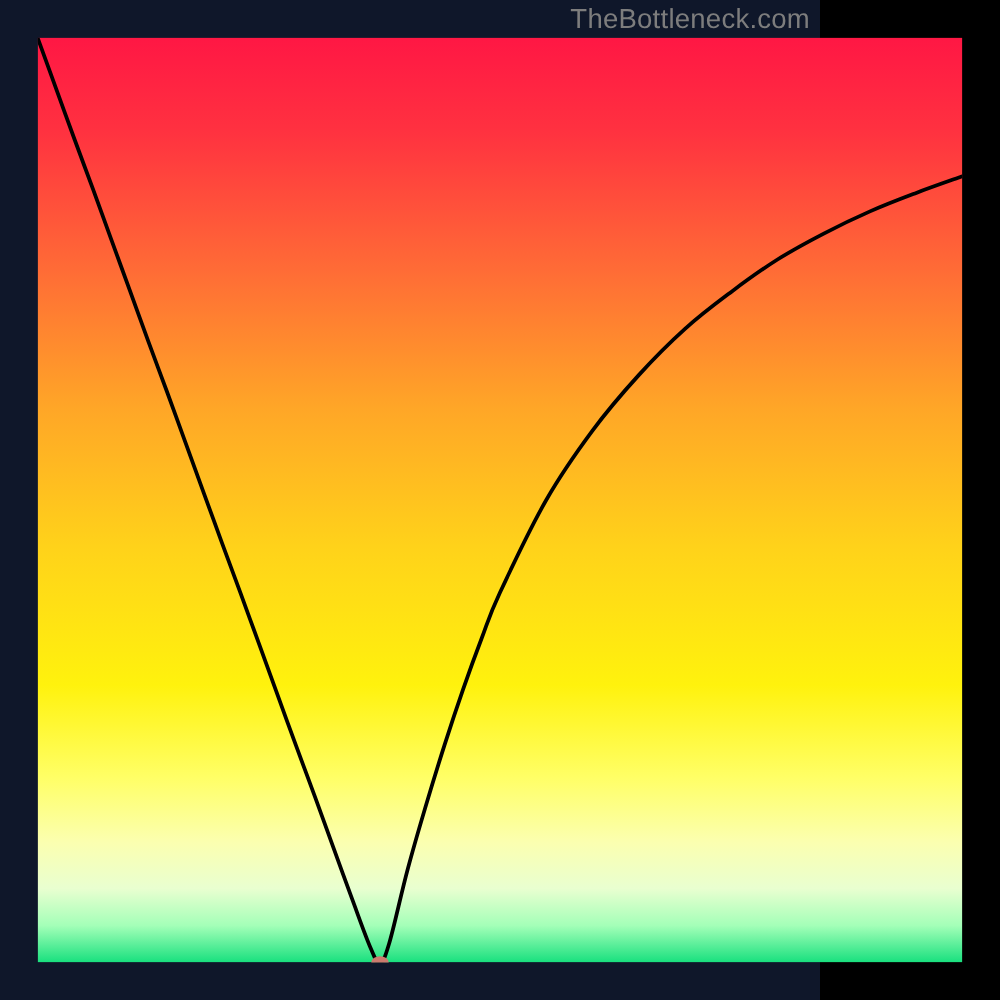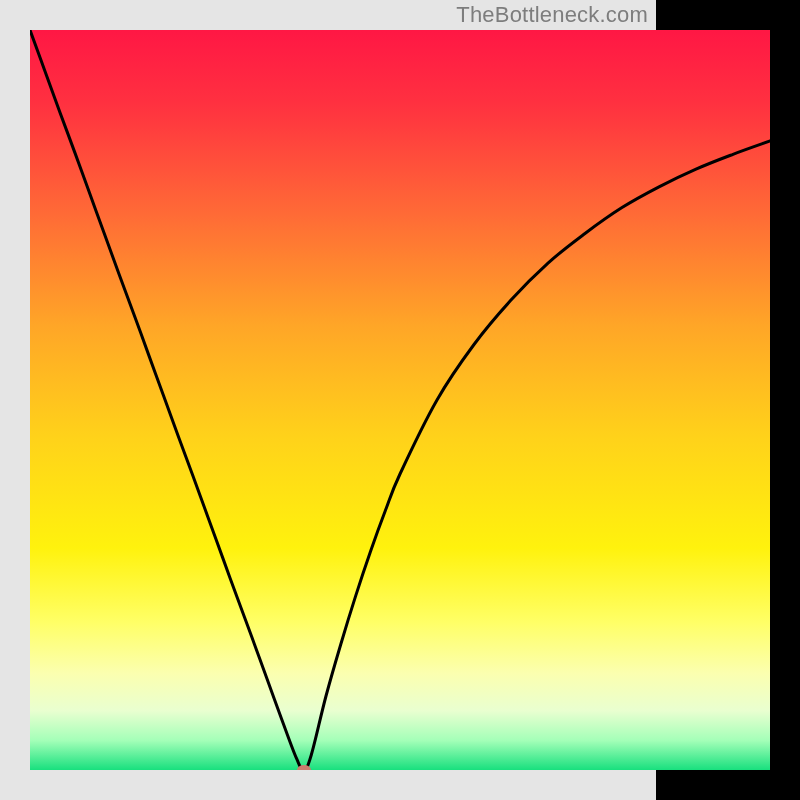--- a/index.html
+++ b/index.html
@@ -8,21 +8,21 @@
     width: 800px;
     height: 800px;
     background: #000;
     overflow: hidden;
     font-family: Arial, Helvetica, sans-serif;
   }
   .stage {
     position: relative;
     width: 656px;
     height: 800px;
-    background: #e5e5e5;
+    background: #0f172a;
   }
   .plot-area {
     position: absolute;
     left: 30px;
     top: 30px;
     width: 740px;
     height: 740px;
     overflow: hidden;
   }
   .gradient-bg {

